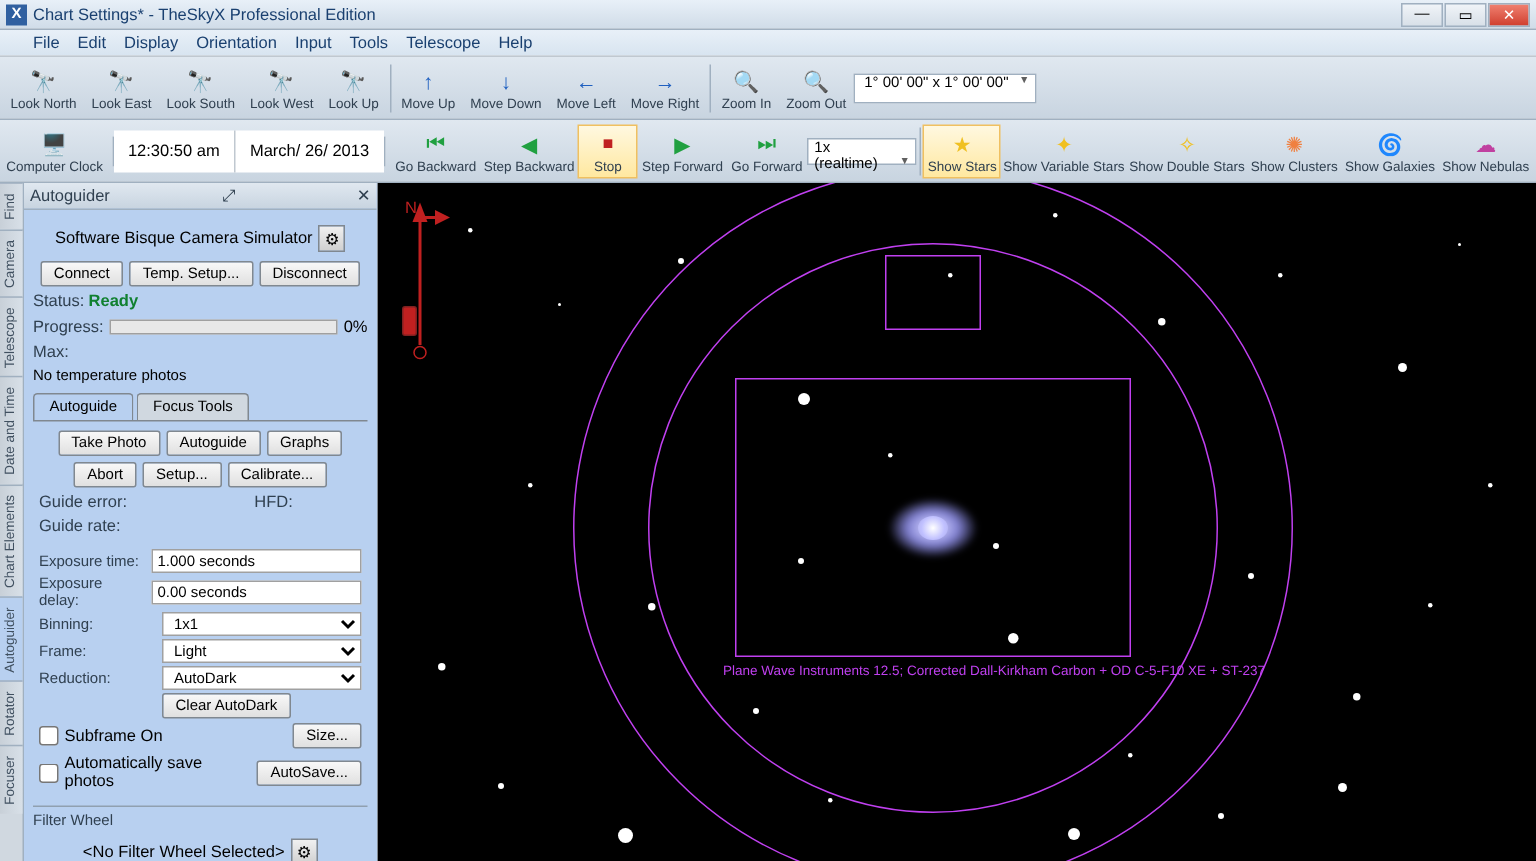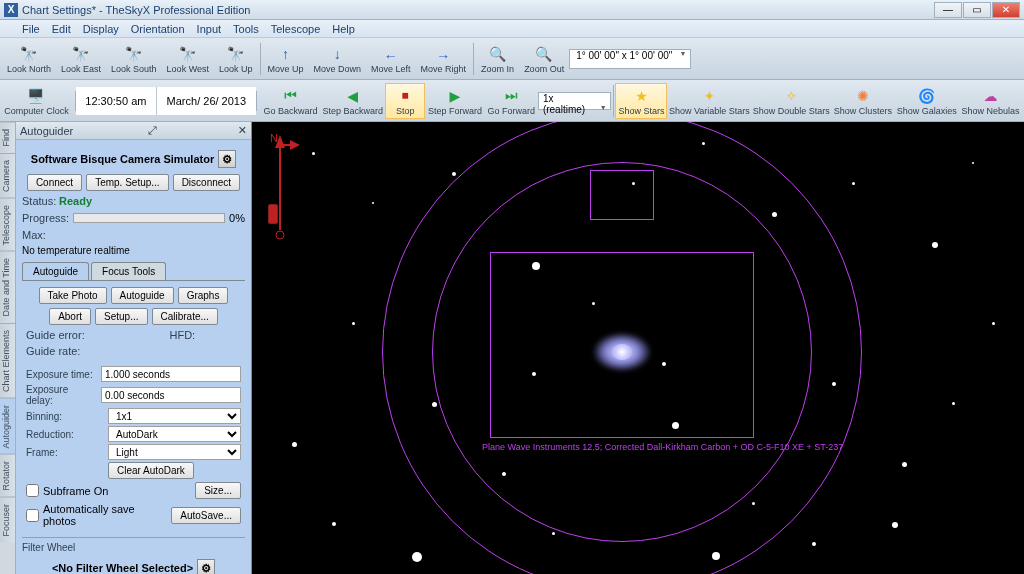--- a/index.html
+++ b/index.html
@@ -27,21 +27,21 @@
 .rate-select::after { content: "▼"; position: absolute; right: 3px; font-size: 7px; color: #606060; }
 .highlighted { border: 1px solid #f0c060 !important; background: linear-gradient(#fff8e0,#ffe8a0); }
 .main { display: flex; height: 452px; }
 .tabs-left { width: 16px; background: #d0d8e0; display: flex; flex-direction: column; border-right: 1px solid #a0b0c0; }
 .vtab { writing-mode: vertical-rl; transform: rotate(180deg); padding: 6px 1px; font-size: 9px; color: #405060; border-bottom: 1px solid #a0b0c0; cursor: pointer; text-align: center; background: linear-gradient(90deg,#d8e0e8,#c8d0d8); }
 .vtab.active { background: #b8d0f0; }
 .panel { width: 236px; background: #b8d0f0; border-right: 1px solid #808890; overflow-y: auto; position: relative; }
 .panel-header { height: 18px; background: linear-gradient(#e0e8f0,#c8d4e0); display: flex; align-items: center; padding: 0 4px; border-bottom: 1px solid #a0b0c0; font-size: 10px; color: #304050; }
 .panel-header .x { margin-left: auto; cursor: pointer; }
 .panel-body { padding: 6px; }
-.camera-name { text-align: center; padding: 4px 0; font-size: 10px; display: flex; align-items: center; justify-content: center; gap: 4px; font-weight: bold; }
+.camera-name { text-align: center; padding: 4px 0; font-size: 10px; display: flex; align-items: center; justify-content: center; gap: 4px; }
 .gear-btn { width: 18px; height: 18px; border: 1px solid #808890; background: linear-gradient(#f0f0f0,#d0d0d0); display: inline-flex; align-items: center; justify-content: center; cursor: pointer; font-size: 10px; }
 .btn-row { display: flex; gap: 4px; justify-content: center; padding: 2px 0; }
 .btn { border: 1px solid #808890; background: linear-gradient(#f8f8f8,#e0e0e0); padding: 2px 8px; font-size: 10px; cursor: pointer; border-radius: 2px; }
 .status-row { padding: 2px 0; font-size: 10px; }
 .status-row .lbl { color: #304050; }
 .status-ready { color: #108030; font-weight: bold; }
 .progress-bar { height: 10px; background: #e8e8e8; border: 1px solid #a0a0a0; margin: 2px 0; }
 .htabs { display: flex; border-bottom: 1px solid #808890; margin-top: 4px; }
 .htab { padding: 3px 10px; font-size: 10px; border: 1px solid #808890; border-bottom: none; background: #d0d8e0; cursor: pointer; margin-right: 2px; border-radius: 3px 3px 0 0; }
 .htab.active { background: #b8d0f0; }
@@ -223,21 +223,21 @@
         <button class="btn">Temp. Setup...</button>
         <button class="btn">Disconnect</button>
       </div>
       <div class="status-row"><span class="lbl">Status:</span> <span class="status-ready">Ready</span></div>
       <div class="status-row" style="display:flex;align-items:center;gap:4px">
         <span class="lbl">Progress:</span>
         <div class="progress-bar" style="flex:1"></div>
         <span>0%</span>
       </div>
       <div class="status-row"><span class="lbl">Max:</span></div>
-      <div class="status-row">No temperature realtime</div>
+      <div class="status-row">No temperature photos</div>
       <div class="htabs">
         <div class="htab active">Autoguide</div>
         <div class="htab">Focus Tools</div>
       </div>
       <div class="sub-panel">
         <div class="btn-row">
           <button class="btn">Take Photo</button>
           <button class="btn">Autoguide</button>
           <button class="btn">Graphs</button>
         </div>
@@ -255,26 +255,26 @@
           </div>
         <div class="form-row">
             <span class="flbl">Exposure delay:</span>
             <input value="0.00 seconds" style="">
           </div>
         <div class="form-row">
             <span class="flbl">Binning:</span>
             <select><option>1x1</option></select>
           </div>
         <div class="form-row">
+            <span class="flbl">Frame:</span>
+            <select><option>Light</option></select>
+          </div>
+        <div class="form-row">
             <span class="flbl">Reduction:</span>
             <select><option>AutoDark</option></select>
-          </div>
-        <div class="form-row">
-            <span class="flbl">Frame:</span>
-            <select><option>Light</option></select>
           </div>
         <div class="form-row">
             <span class="flbl"></span>
             <button class="btn">Clear AutoDark</button>
           </div>
         <div class="chk">
             <input type="checkbox" style="">
             <span>Subframe On</span>
             <button class="btn" style="margin-left:auto">Size...</button>
           </div>

